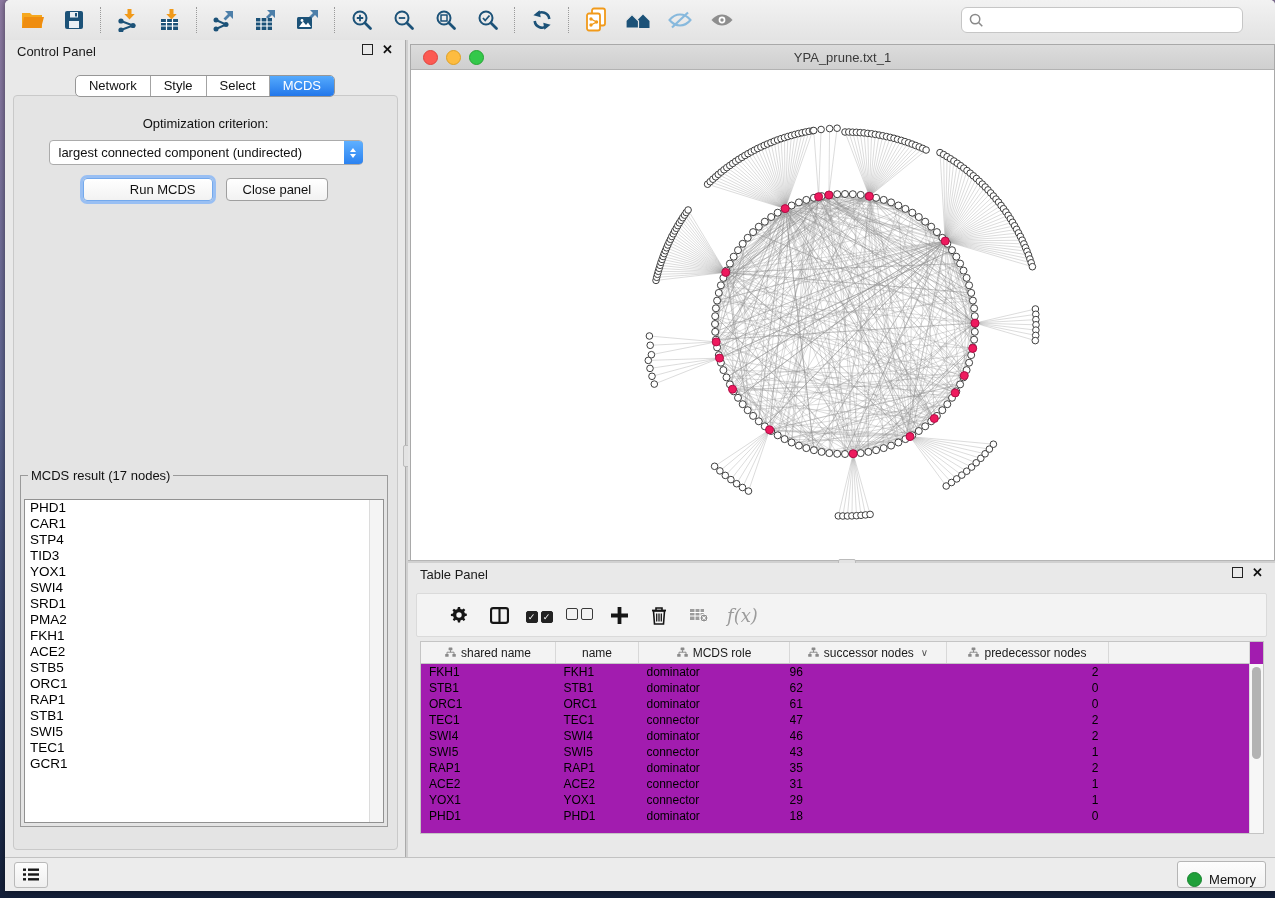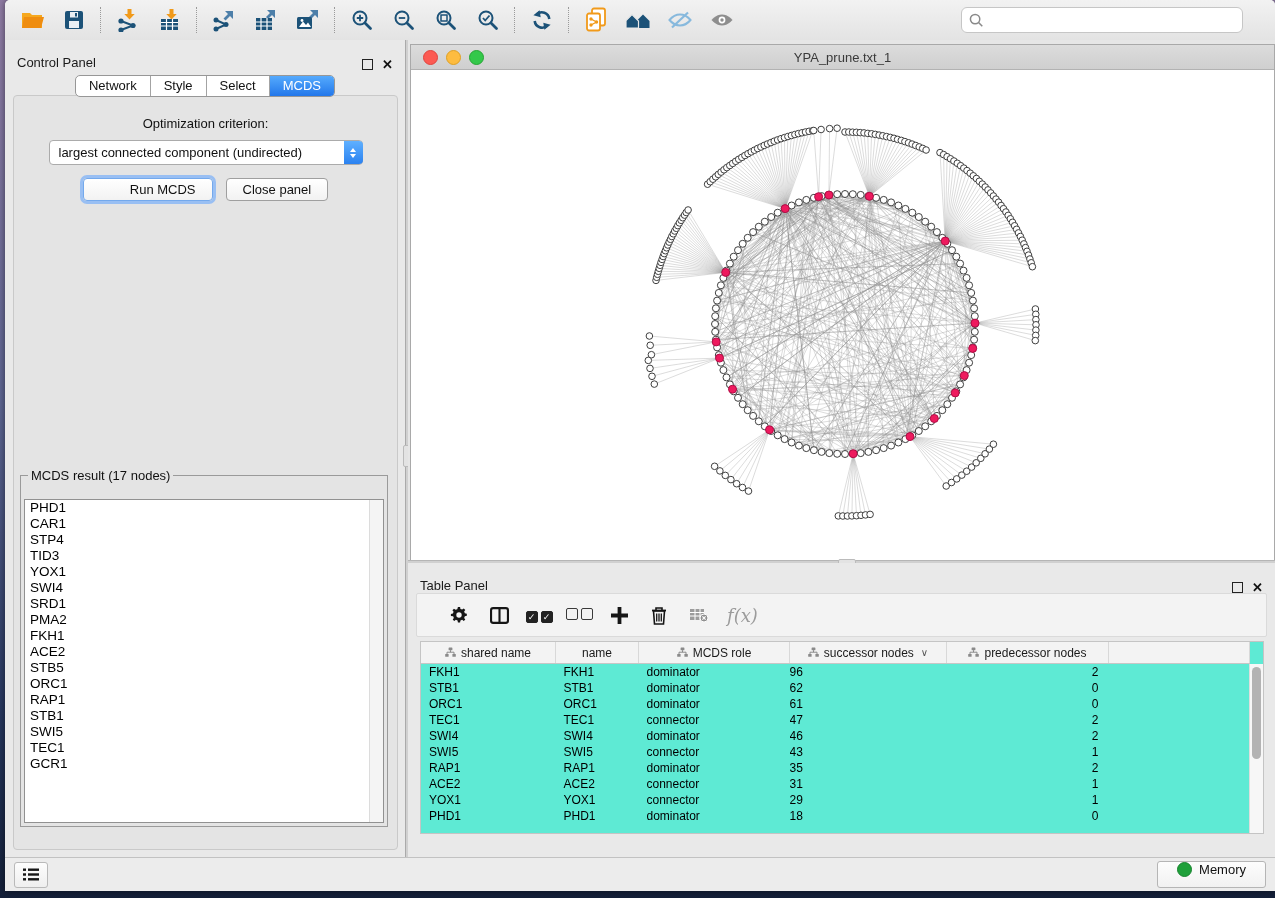--- a/index.html
+++ b/index.html
@@ -17,21 +17,21 @@
     border:1px solid #c6c6c6;border-radius:6px;display:flex;align-items:center;padding:0 7px;}
   .searchbox input{border:none;outline:none;flex:1;font-size:13px;background:transparent;margin-left:5px;
     font-family:"Liberation Sans",sans-serif;}
   
   .main{position:absolute;left:0;top:40px;right:0;bottom:33px;background:#e9e9e9;}
   .control-panel{position:absolute;left:0;top:0;width:400px;bottom:0;background:#e9e9e9;}
   .v-divider{position:absolute;left:400px;top:0;width:3px;bottom:0;background:#d0d0d0;
     border-left:1px solid #aaa;}
   .v-handle{position:absolute;left:-3px;top:405px;width:7px;height:20px;background:#e3e3e3;
     border:1px solid #bbb;border-radius:2px;}
-  .panel-header{height:26px;display:flex;align-items:flex-end;padding:4px 12px 0 12px;font-size:13px;color:#1a1a1a;}
+  .panel-header{height:26px;display:flex;align-items:flex-start;padding:4px 12px 0 12px;font-size:13px;color:#1a1a1a;}
   .win-icons{margin-left:auto;display:flex;align-items:center;gap:9px;}
   .float-box{width:9px;height:9px;border:1.5px solid #222;display:inline-block;}
   .close-x{font-size:13px;font-weight:bold;color:#111;line-height:10px;}
   
   .segctl{display:inline-flex;background:#fff;border:1px solid #979797;border-radius:5px;overflow:hidden;}
   .segctl .seg{padding:2px 13px;font-size:13px;color:#111;border-left:1px solid #a3a3a3;cursor:pointer;line-height:16px;}
   .segctl .seg:first-child{border-left:none;}
   .segctl .seg.sel{background:linear-gradient(#55aafd,#2377ea);color:#fff;}
   .cp-tabs-row{display:flex;justify-content:center;margin-top:5px;position:relative;z-index:2;}
   .cp-content{position:absolute;left:8px;right:7px;top:55px;bottom:8px;background:#e4e4e4;
@@ -70,40 +70,40 @@
   .h-handle{position:absolute;left:430px;top:-2px;width:16px;height:6px;background:#e3e3e3;border:1px solid #bbb;border-radius:2px;}
   
   .table-panel{position:absolute;left:0;top:523px;right:0;bottom:0;background:#e9e9e9;}
   .tp-toolbar{position:absolute;left:8px;right:8px;top:30px;height:42px;background:#f3f3f3;
     border:1px solid #dadada;border-radius:2px;display:flex;align-items:center;padding-left:22px;gap:0;}
   .tp-icon{width:40px;display:flex;justify-content:center;align-items:center;cursor:pointer;}
   .cb{width:10px;height:10px;border:1.5px solid #3a3a3a;border-radius:2px;display:inline-block;margin:0 1.5px;
     font-size:9px;line-height:10px;text-align:center;color:#fff;}
   .cb.checked{background:#222;border-color:#222;}
   .fx{font-family:"DejaVu Serif",serif;font-style:italic;font-size:18px;color:#9b9b9b;margin-left:8px;}
-  .table-wrap{position:absolute;left:12px;right:11px;top:78px;height:191px;background:#5eead4;border:1px solid #c4c4c4;overflow:hidden;}
+  .table-wrap{position:absolute;left:12px;right:11px;top:78px;height:191px;background:#a21caf;border:1px solid #c4c4c4;overflow:hidden;}
   table.datatable{border-collapse:collapse;table-layout:fixed;width:calc(100% - 13px);}
   table.datatable th{background:#f3f3f3;border-right:1px solid #d8d8d8;border-bottom:1px solid #c6c6c6;
     font-weight:normal;font-size:12px;height:21px;padding:0;color:#1a1a1a;white-space:nowrap;overflow:hidden;}
   th .th-inner{display:flex;align-items:center;justify-content:center;gap:5px;padding:0 4px;}
   th .sort{color:#555;font-size:10px;margin-left:2px;}
   table.datatable td{font-size:12px;height:16px;line-height:16px;padding:0 0 0 8px;color:#000;white-space:nowrap;overflow:hidden;}
   table.datatable td:nth-child(4){padding:0 16px 0 0;}
   table.datatable td:nth-child(5){text-align:right;padding:0 10px 0 0;}
   .tbl-scroll{position:absolute;right:0;top:22px;bottom:0;width:13px;background:#f7f7f7;border-left:1px solid #ddd;}
   .tbl-thumb{position:absolute;left:2px;right:2px;top:3px;height:92px;background:#b3b3b3;border-radius:5px;}
   .tp-tabs-row{position:absolute;left:0;right:0;top:278px;display:flex;justify-content:center;}
   .tp-tabs-row .segctl{border-radius:6px;background:#fff;}
   
   .status-bar{position:absolute;left:0;right:0;bottom:0;height:33px;background:#ececec;border-top:1px solid #c2c2c2;
     display:flex;align-items:center;padding:0 9px;}
   .sb-btn{width:32px;height:24px;background:linear-gradient(#fdfdfd,#efefef);border:1px solid #b9b9b9;border-radius:3px;
     display:flex;align-items:center;justify-content:center;cursor:pointer;}
   .mem-btn{margin-left:auto;height:25px;background:linear-gradient(#fdfdfd,#f1f1f1);border:1px solid #b5b5b5;border-radius:3px;
-    display:flex;align-items:flex-start;gap:7px;padding:0 19px;font-size:13px;color:#111;cursor:pointer;}
+    display:flex;align-items:flex-end;gap:7px;padding:0 9px;font-size:13px;color:#111;cursor:pointer;}
   .mem-dot{width:13px;height:13px;border-radius:50%;background:#1fa03a;border:1px solid #17842e;}
 </style>
 </head>
 <body>
 
 <div class="app">
 
   <div class="toolbar">
     <button class="tbtn">
       <svg width="26" height="24" viewBox="0 0 24 24">

